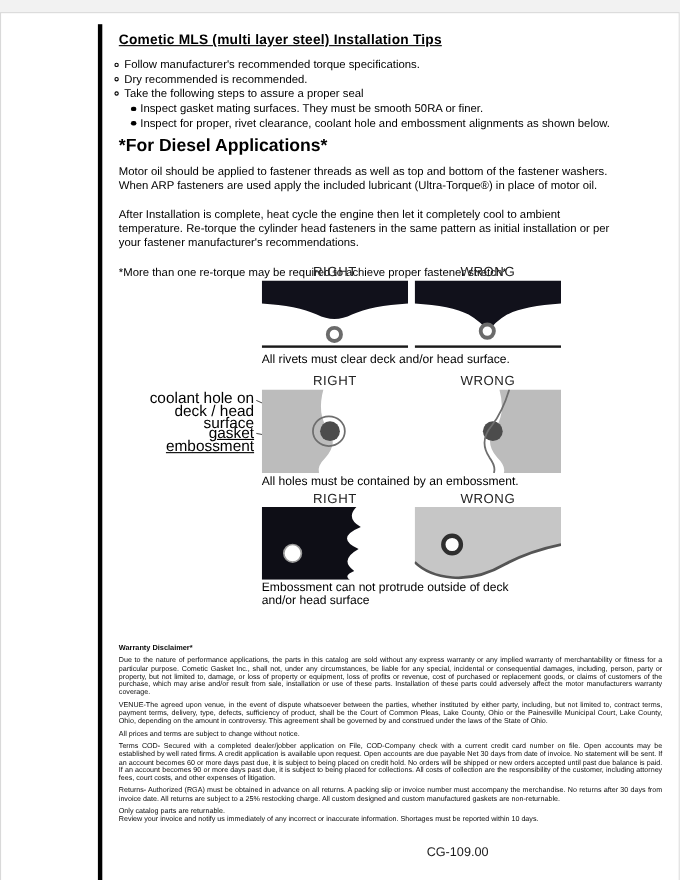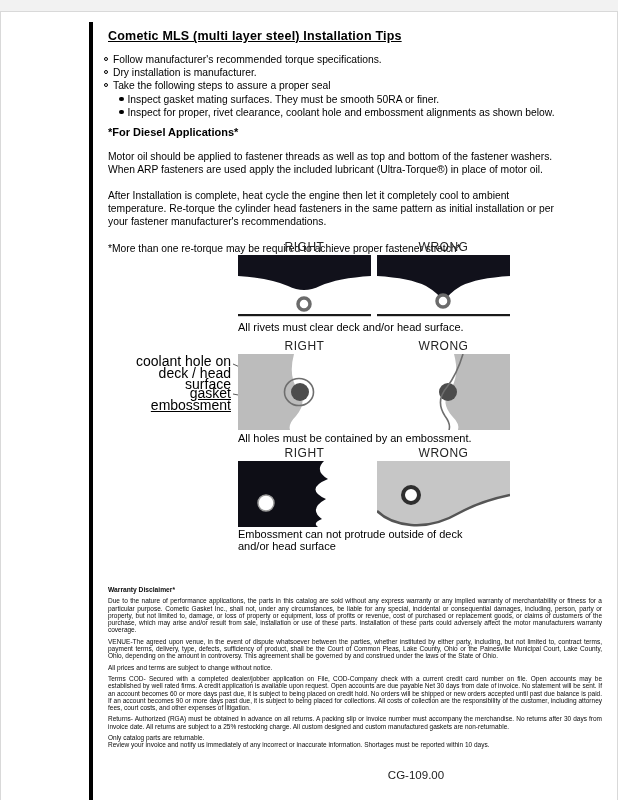--- a/index.html
+++ b/index.html
@@ -12,21 +12,21 @@
   .title { position:absolute; left:107px; top:17px; font-size:12.5px; font-weight:bold;
            text-decoration:underline; letter-spacing:.2px; }
 
   .tips { position:absolute; left:103px; top:41px; font-size:10.3px; line-height:13.2px; width:480px; }
   .tip { display:flex; align-items:flex-start; }
   .tip.sub { padding-left:15px; }
   .dot-o { flex:0 0 auto; width:4px; height:4px; border:1px solid #000; border-radius:50%; margin:4px 5px 0 0; }
   .dot-f { flex:0 0 auto; width:4.5px; height:4.5px; background:#000; border-radius:50%; margin:4px 4px 0 0; }
 
   .diesel { position:absolute; left:107px; top:114px; width:458px; font-size:10.3px; line-height:13px; }
-  .diesel h2 { font-size:11px; font-weight:bold; margin:0 0 11px; }
+  .diesel h2 { font-size:16px; font-weight:bold; margin:0 0 11px; }
   .diesel p { margin:0 0 13px; }
   .diesel .note { margin-top:14px; }
 
   .dg { position:absolute; left:0; top:228px; width:539px; height:322px; }
   .col1 { left:237px; } .col2 { left:376px; }
   .hdr { position:absolute; width:133px; text-align:center; font-size:12px; color:#232323; letter-spacing:.5px; }
   .hr1 { top:0; } .hr2 { top:99px; } .hr3 { top:206px; }
   .img { position:absolute; width:133px; }
   .img svg { display:block; width:100%; height:100%; }
   .ir1 { top:15px; height:63px; } .ir2 { top:114px; height:76px; } .ir3 { top:221px; height:66px; }
@@ -55,21 +55,21 @@
 
   <h1 class="title">Cometic MLS (multi layer steel) Installation Tips</h1>
 
   <div class="tips">
     <div class="tip">
       <span class="dot-o"></span>
       <span>Follow manufacturer's recommended torque specifications.</span>
     </div>
     <div class="tip">
       <span class="dot-o"></span>
-      <span>Dry installation is manufacturer.</span>
+      <span>Dry recommended is recommended.</span>
     </div>
     <div class="tip">
       <span class="dot-o"></span>
       <span>Take the following steps to assure a proper seal</span>
     </div>
     <div class="tip sub">
       <span class="dot-f"></span>
       <span>Inspect gasket mating surfaces.  They must be smooth 50RA or finer.</span>
     </div>
     <div class="tip sub">

